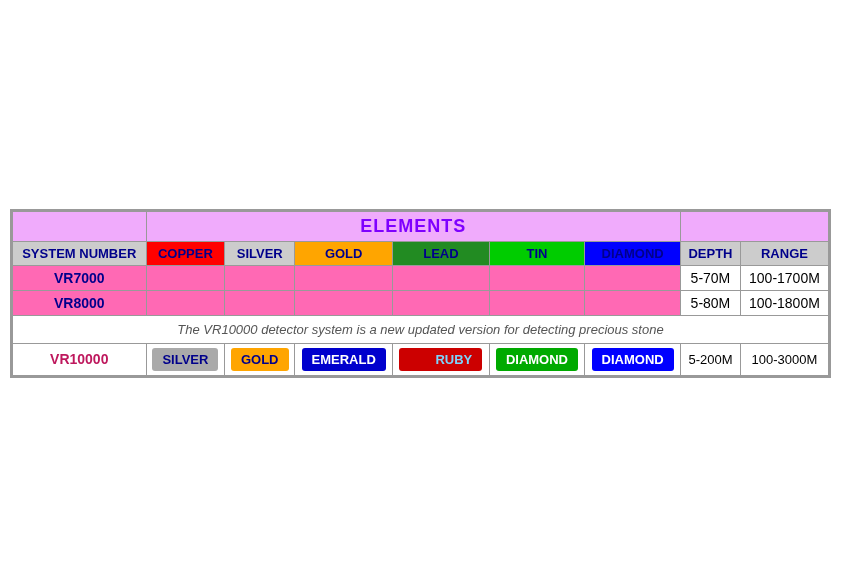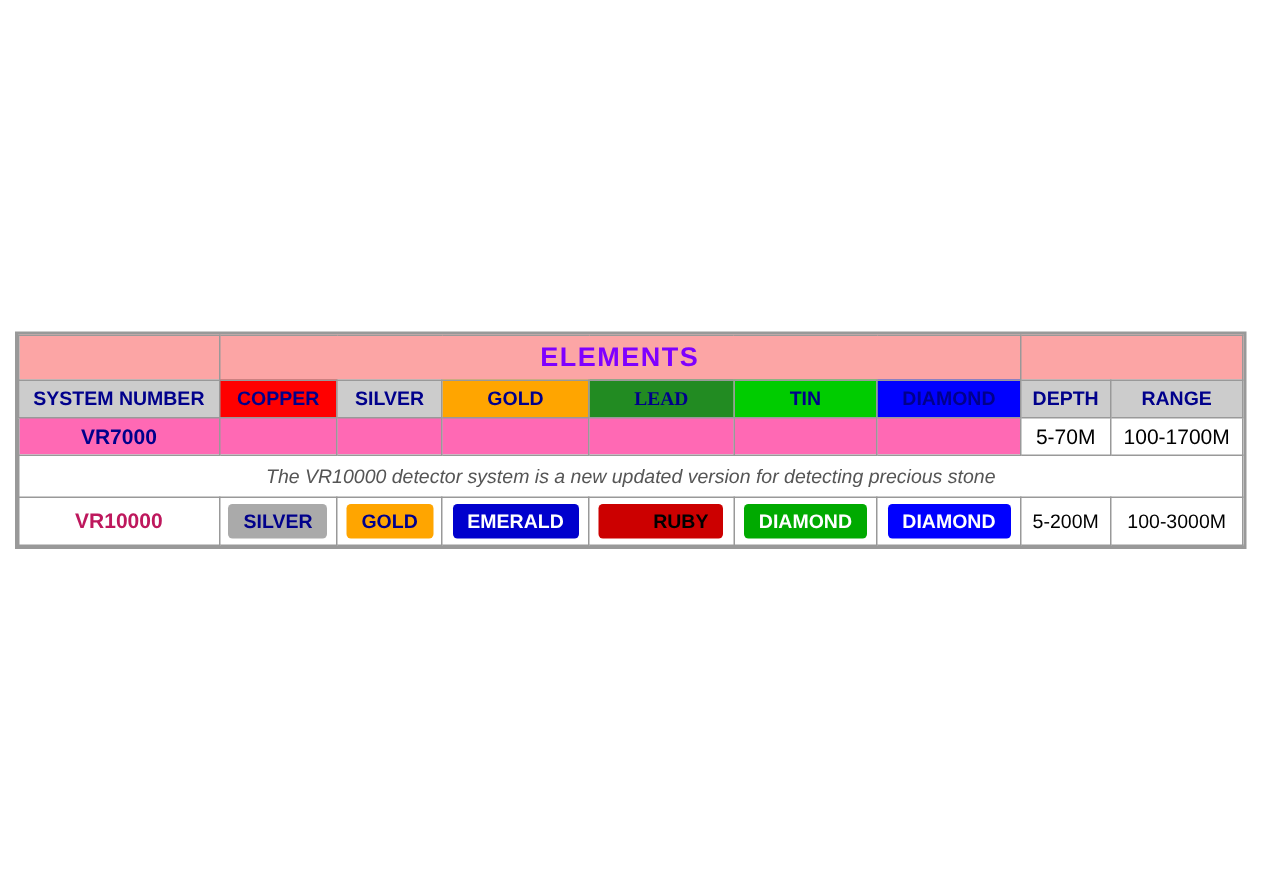--- a/index.html
+++ b/index.html
@@ -27,21 +27,21 @@
     }
     .title-row td {
       background: #fff;
       font-weight: bold;
       font-size: 16px;
       color: #000;
       border-bottom: 2px solid #999;
       padding: 8px;
     }
     .elements-row td {
-      background: #fca5a5;
+      background: #f0abfc;
       padding: 4px;
       margin-top: 23px;
     }
     .elements-label {
       font-weight: bold;
       font-size: 18px;
       color: #7f00ff;
       letter-spacing: 1px;
     }
     .header-row th {
@@ -69,21 +69,20 @@
     }
     .gold-header {
       background: #ffa500 !important;
       color: #00008b;
       font-weight: bold;
     }
     .lead-header {
       background: #228b22 !important;
       color: #fff;
       font-weight: bold;
-      font-family: Liberation Serif, serif;
     }
     .tin-header {
       background: #00cc00 !important;
       color: #00008b;
       font-weight: bold;
       margin-top: 20px;
     }
     .diamond-header {
       background: #0000ff !important;
       color: #fff;
@@ -138,21 +137,21 @@
     .badge {
       display: inline-block;
       padding: 4px 10px;
       border-radius: 3px;
       font-weight: bold;
       font-size: 13px;
     }
     .badge-silver { background: #aaa; color: #00008b; }
     .badge-gold { background: #ffa500; color: #00008b; }
     .badge-sapphire { background: #0000cd; color: #fff; }
-    .badge-ruby { background: #cc0000; color: #000000; padding-left: 36px; }
+    .badge-ruby { background: #cc0000; color: #7dd3fc; padding-left: 36px; }
     .badge-emerald { background: #00aa00; color: #fff; }
     .badge-diamond { background: #0000ff; color: #fff; }
   </style>
 </head>
 <body>
 
 <div class="table-wrapper">
   <table>
     <tbody>
 
@@ -181,20 +180,31 @@
           <td class="system-num">VR7000</td>
           <td style="background: rgb(255, 105, 180);"></td>
           <td style="background: rgb(255, 105, 180);"></td>
           <td style="background: rgb(255, 105, 180);"></td>
           <td style="background: rgb(255, 105, 180);"></td>
           <td style="background: rgb(255, 105, 180);"></td>
           <td style="background: rgb(255, 105, 180);"></td>
           <td class="depth-cell">5-70M</td>
           <td class="range-cell">100-1700M</td>
         </tr>
+        <tr class="data-row">
+          <td class="system-num">VR8000</td>
+          <td style="background: rgb(255, 105, 180);"></td>
+          <td style="background: rgb(255, 105, 180);"></td>
+          <td style="background: rgb(255, 105, 180);"></td>
+          <td style="background: rgb(255, 105, 180);"></td>
+          <td style="background: rgb(255, 105, 180);"></td>
+          <td style="background: rgb(255, 105, 180);"></td>
+          <td class="depth-cell">5-80M</td>
+          <td class="range-cell">100-1800M</td>
+        </tr>
         <tr class="note-row">
           <td colspan="9">The VR10000 detector system is a new updated version for detecting precious stone</td>
         </tr>
         <tr class="vr10000-row">
           <td class="system-num-10000" style="font-weight: bold; font-size: 14px;">VR10000</td>
           <td style="padding: 4px;"><span class="badge badge-silver">SILVER</span></td>
           <td style="padding: 4px;"><span class="badge badge-gold">GOLD</span></td>
           <td style="padding: 4px;"><span class="badge badge-sapphire">EMERALD</span></td>
           <td style="padding: 4px;"><span class="badge badge-ruby">RUBY</span></td>
           <td style="padding: 4px;"><span class="badge badge-emerald">DIAMOND</span></td>

